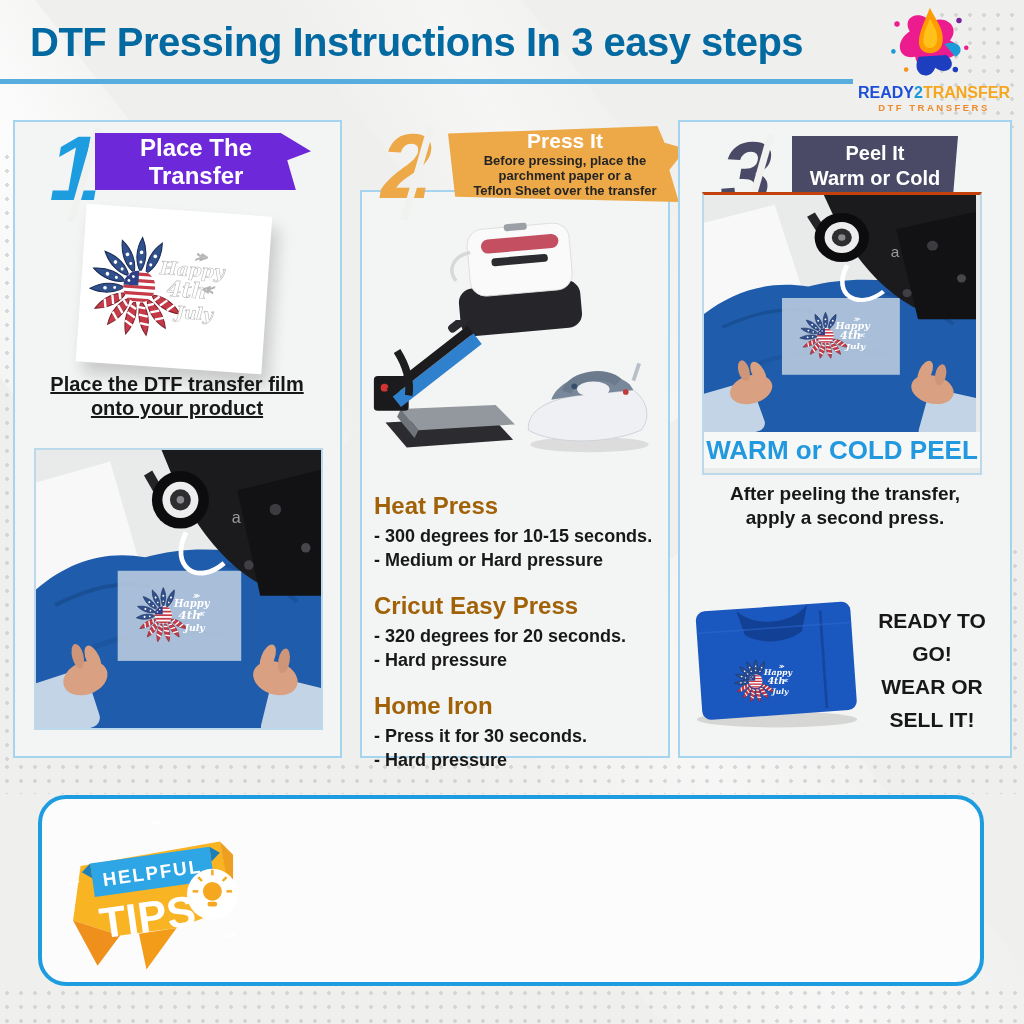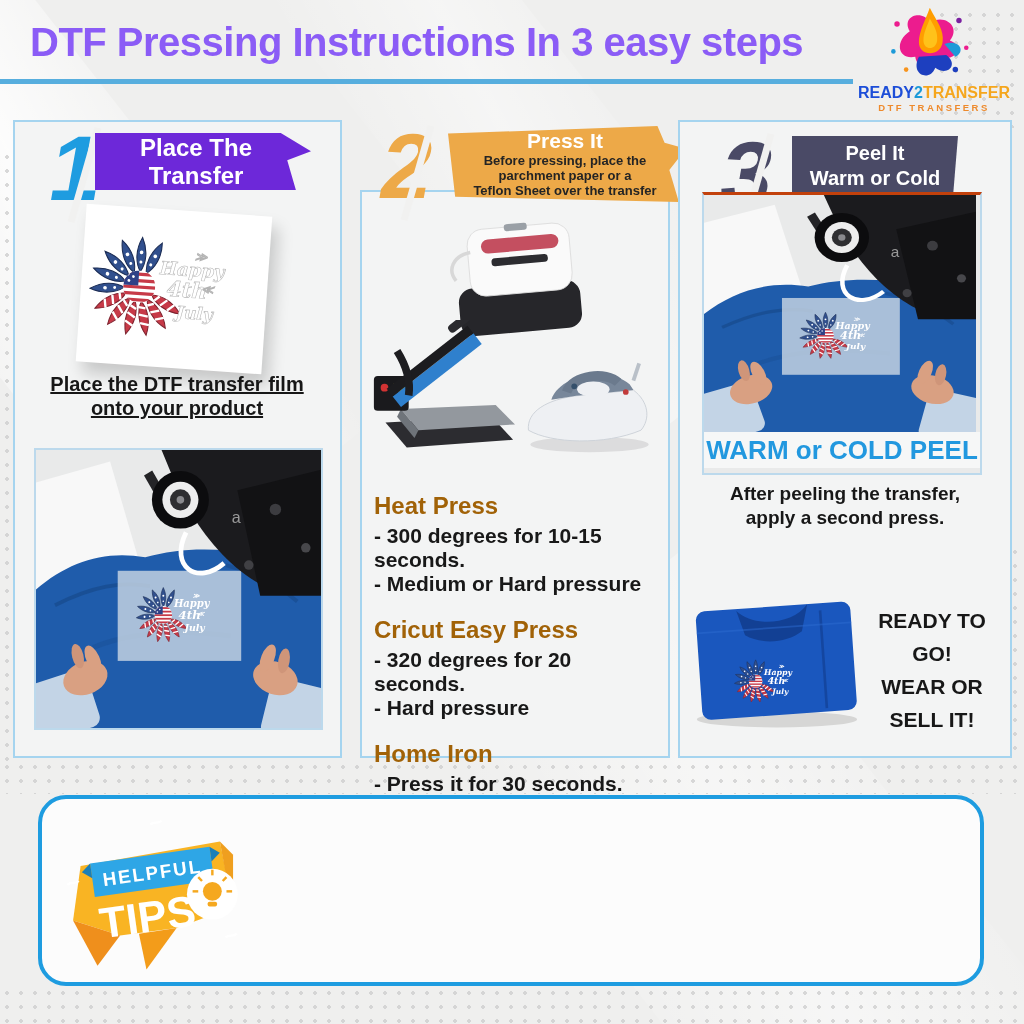--- a/index.html
+++ b/index.html
@@ -1,32 +1,32 @@
 <!DOCTYPE html>
 <html><head>
 <meta charset="utf-8">
 <style>
   html,body{margin:0;padding:0;}
   body{font-family:"Liberation Sans", sans-serif; background:#e9e9e8;}
   #stage{position:relative;width:1024px;height:1024px;background:#efefee;overflow:hidden;}
   .abs{position:absolute;}
   .dots{position:absolute;background-image:radial-gradient(#cfcfcf 1.6px, transparent 1.8px);background-size:14px 14px;opacity:.8;}
   .stripe{position:absolute;background:linear-gradient(100deg, rgba(255,255,255,0) 0%, rgba(255,255,255,.85) 50%, rgba(255,255,255,0) 100%);transform:rotate(-38deg);}
-  .title{position:absolute;left:30px;top:20px;font-size:40px;font-weight:800;color:#8b5cf6;letter-spacing:-0.5px;}
+  .title{position:absolute;left:30px;top:20px;font-size:40px;font-weight:800;color:#0369a1;letter-spacing:-0.5px;}
   .underline{position:absolute;left:0;top:79px;width:853px;height:5px;background:#57aede;}
   .logo-text{position:absolute;left:852px;top:84px;width:164px;text-align:center;font-size:16px;font-weight:bold;letter-spacing:0;}
   .logo-tag{position:absolute;left:852px;top:102px;width:164px;text-align:center;font-size:9.5px;font-weight:bold;letter-spacing:2.5px;color:#ee8a2c;}
   .panel{position:absolute;border:2px solid #a5d4ef;background:#f3f4f4;}
   .num{position:absolute;font-size:92px;line-height:80px;font-weight:bold;transform:skewX(-10deg);letter-spacing:-4px;}
   .numslash{position:absolute;width:7px;height:98px;background:#f1f1f0;transform:rotate(16deg);}
   .band{position:absolute;color:#fff;font-weight:bold;display:flex;flex-direction:column;align-items:center;justify-content:center;text-align:center;}
   .cap{position:absolute;font-weight:bold;color:#171717;text-align:center;white-space:pre-line;}
   .photo{position:absolute;border:2px solid #bcd9ec;background:#e9eaea;overflow:hidden;}
   .mname{color:#a16207;font-size:24px;font-weight:bold;margin:20px 0 4px 0;}
-  .mline{font-size:21px;line-height:24px;font-weight:bold;color:#181818;}
+  .mline{font-size:18px;line-height:24px;font-weight:bold;color:#181818;}
   .peel{height:36px;display:flex;align-items:center;justify-content:center;color:#2298df;font-size:26px;font-weight:bold;background:#f6f7f7;}
   .tipsbox{position:absolute;left:38px;top:795px;width:938px;height:183px;background:#fcfcfc;border:4px solid #1e9ce0;border-radius:28px;}
   svg{display:block;}
   .flwscript{font-family:"DejaVu Serif", serif;font-style:italic;font-weight:bold;fill:#ffffff;}
 </style>
 </head>
 <body>
 
 <div id="stage">
 

